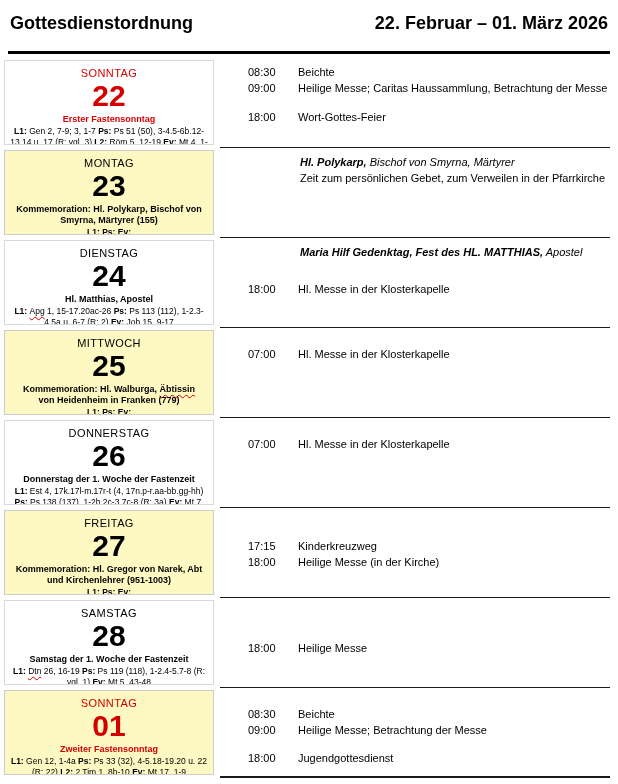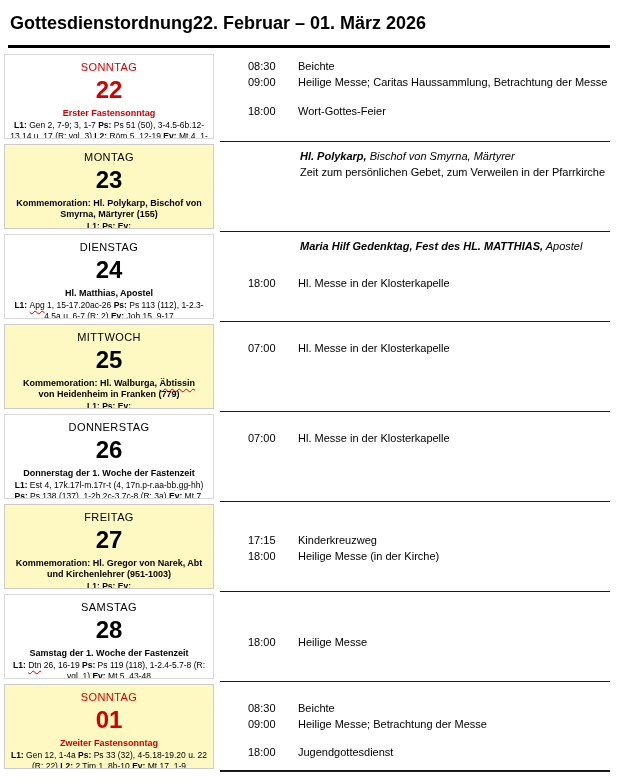--- a/index.html
+++ b/index.html
@@ -3,39 +3,39 @@
 <meta charset="utf-8">
 <style>
   html,body { margin:0; padding:0; background:#fff; }
   .page {
     width:618px; height:784px; background:#fff; overflow:hidden;
     font-family:"Liberation Sans", sans-serif; color:#000;
     position:relative;
   }
   
   .header {
-    margin:0 8px; padding:13px 2px 11px 2px;
-    display:flex; align-items:flex-end;
+    margin:0 8px; padding:13px 2px 17px 2px;
+    display:flex; justify-content:space-between; align-items:flex-end;
     border-bottom:3px solid #000;
   }
   .h-title { font-size:18px; font-weight:bold; }
   .h-date  { font-size:18px; font-weight:bold; }
 
   
   .rows { margin-top:4px; }
   .row { display:flex; height:90px; }
   .day-cell {
     width:210px; min-width:210px; height:85px; box-sizing:border-box;
     margin:2px 0 16px 4px; padding:6px 5px 0 5px;
     background:#ffffff; border:1px solid #d9d9d9;
     text-align:center; overflow:hidden;
   }
   .day-cell.gray { background:#fef9c3; border-color:#cccccc; }
   .day-name   { font-size:11px; letter-spacing:0.4px; line-height:13px; }
-  .day-number { font-size:24px; font-weight:bold; line-height:32px; }
+  .day-number { font-size:30px; font-weight:bold; line-height:32px; }
   .day-subtitle { font-size:9px; font-weight:bold; line-height:11px; margin-top:2px; padding:0 4px; }
   .day-readings { font-size:8.5px; line-height:10.5px; margin-top:1px; }
   .sunday .day-name, .sunday .day-number, .sunday .day-subtitle { color:#d40000; }
 
   .events {
     flex:1; box-sizing:border-box; margin:0 8px 0 6px;
     border-bottom:1px solid #1a1a1a;
     padding:6px 0 0 8px; font-size:11px; line-height:16px;
   }
   .row.last .events { border-bottom-width:2px; }

